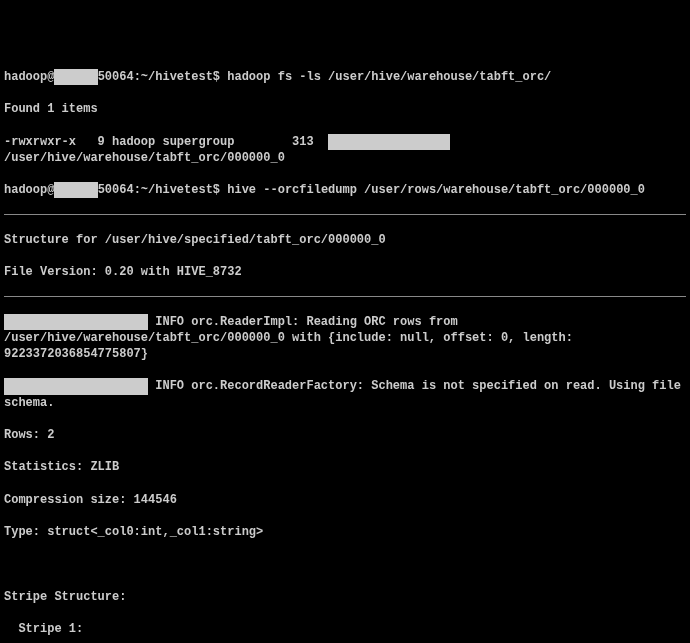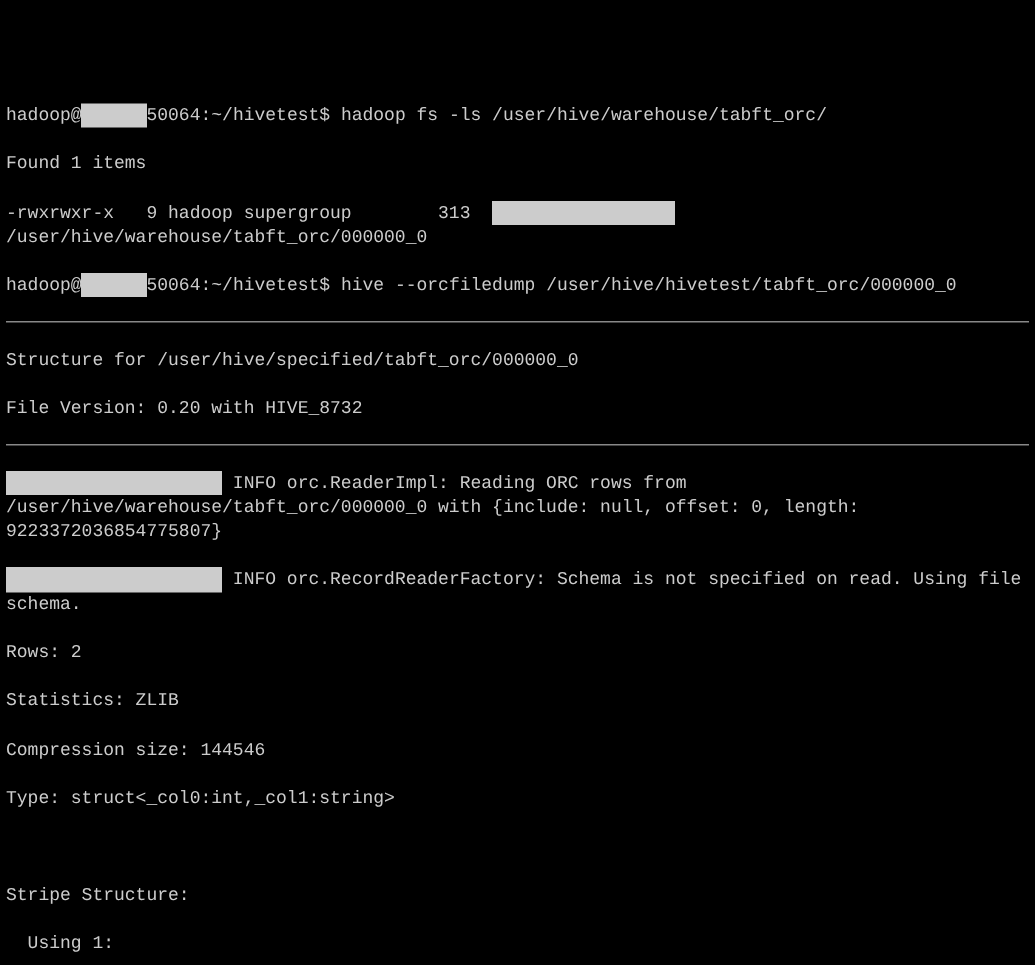--- a/index.html
+++ b/index.html
@@ -10,54 +10,55 @@
       font-family: 'Courier New', Consolas, monospace;
       font-size: 12px;
       line-height: 1.35;
       width: 690px;
       box-sizing: border-box;
       white-space: pre-wrap;
       word-wrap: break-word;
     }
     .line {
       display: block;
+      font-weight: bold;
     }
     .redact {
       background: #ccc;
       color: #ccc;
       display: inline-block;
     }
     .hr {
       border-top: 1px solid #888;
       display: block;
       height: 0;
     }
   </style>
 </head>
 <body>
 
 
 
 <span class="line"><span>hadoop@</span><span class="redact">      </span><span>50064:~/hivetest$ </span><span>hadoop fs -ls /user/hive/warehouse/tabft_orc/</span></span>
 <span class="line">Found 1 items</span>
 <span class="line"><span>-rwxrwxr-x   9 hadoop supergroup        313  </span><span class="redact">                 </span><span> /user/hive/warehouse/tabft_orc/000000_0</span></span>
-<span class="line"><span>hadoop@</span><span class="redact">      </span><span>50064:~/hivetest$ </span><span>hive --orcfiledump /user/hive/hivetest/tabft_orc/000000_0</span></span>
+<span class="line"><span>hadoop@</span><span class="redact">      </span><span>50064:~/hivetest$ </span><span>hive --orcfiledump /user/rows/warehouse/tabft_orc/000000_0</span></span>
 <span class="hr"></span>
 <span class="line">Structure for /user/hive/specified/tabft_orc/000000_0</span>
 <span class="line">File Version: 0.20 with HIVE_8732</span>
 <span class="hr"></span>
 <span class="line"><span class="redact">                    </span><span> INFO orc.ReaderImpl: Reading ORC rows from /user/hive/warehouse/tabft_orc/000000_0 with {include: null, offset: 0, length: 9223372036854775807}</span></span>
 <span class="line"><span class="redact">                    </span><span> INFO orc.RecordReaderFactory: Schema is not specified on read. Using file schema.</span></span>
 <span class="line">Rows: 2</span>
 <span class="line">Statistics: ZLIB</span>
 <span class="line">Compression size: 144546</span>
 <span class="line">Type: struct&lt;_col0:int,_col1:string&gt;</span>
 <span class="line"> </span>
 <span class="line">Stripe Structure:</span>
-<span class="line">  Using 1:</span>
+<span class="line">  Stripe 1:</span>
 
 
 
 
 
 
 
 
 
 

